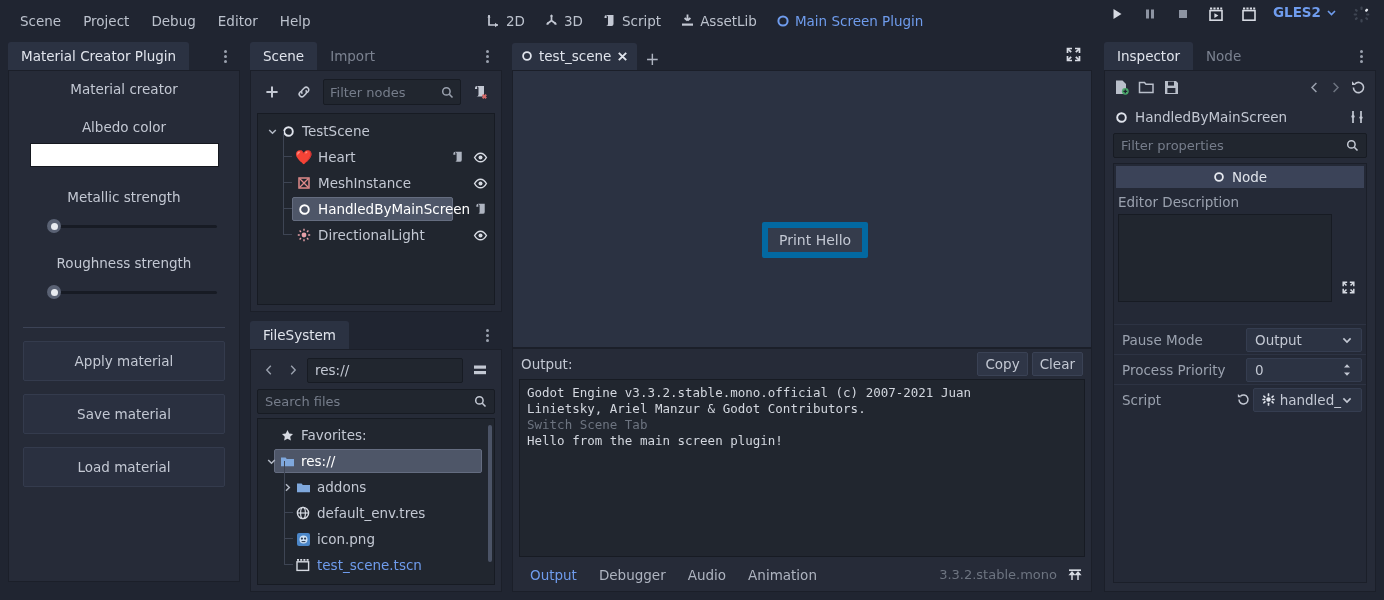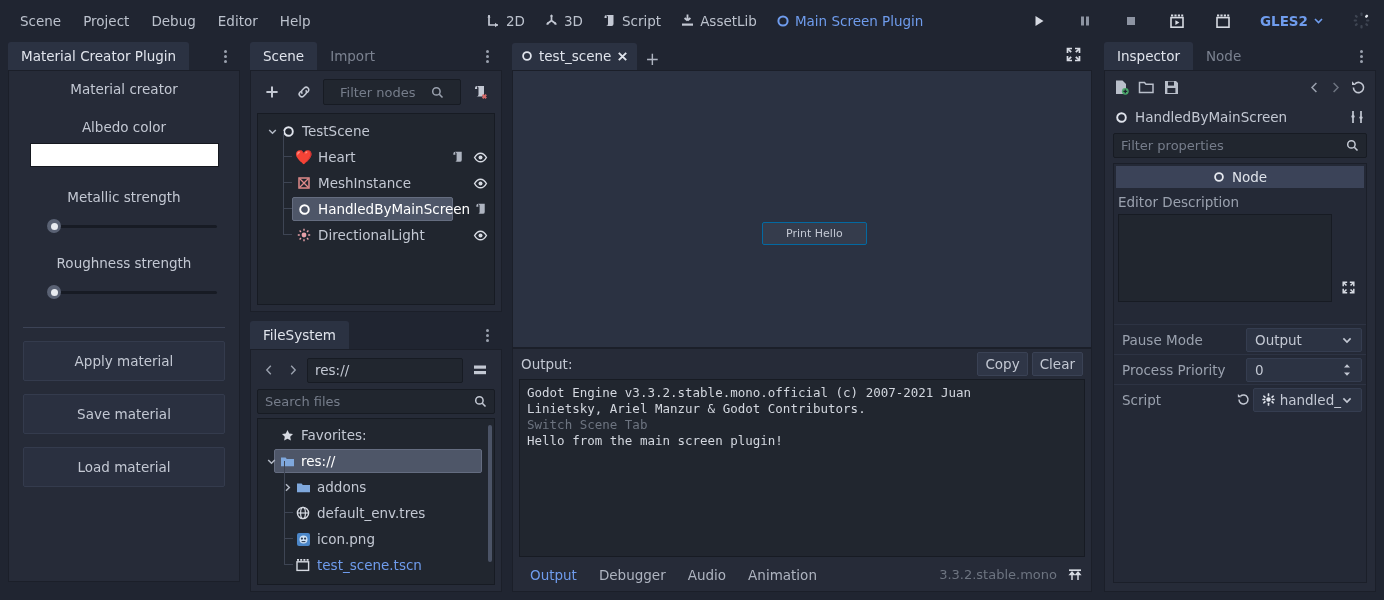--- a/index.html
+++ b/index.html
@@ -32,21 +32,21 @@
   .mode-btn {
     display: flex; align-items: center; gap: 5px;
     padding: 5px 8px; border-radius: 3px; color: #bcc2cd; font-size: 13.5px;
     white-space: nowrap;
   }
   .mode-btn.active { color: #6f9ced; }
   .mode-btn svg { display: block; }
 
   .right-group {
     position: absolute; right: 8px; top: 0; height: 41px;
-    display: flex; align-items: center; gap: 16px;
+    display: flex; align-items: flex-start; gap: 3px;
   }
   .pbtn {
     width: 30px; height: 28px; display: flex; align-items: center; justify-content: center;
     border-radius: 3px;
   }
   .gles {
     display: flex; align-items: center; gap: 5px; color: #6f9ced;
     font-weight: bold; font-size: 13.5px; padding: 4px 6px;
   }
 
@@ -103,21 +103,21 @@
     position: absolute; left: 0; top: 29px; width: 252px; height: 242px;
     background: #262b38; border: 1px solid #1b1f29;
   }
   .scene-toolbar { display: flex; align-items: center; gap: 6px; padding: 8px 8px 0 8px; }
   .ibtn {
     width: 26px; height: 26px; display: flex; align-items: center; justify-content: center;
     border-radius: 3px; color: #c3c8d3;
   }
   .filterbox {
     flex: 1; height: 26px; background: #21262f; border: 1px solid #171b23;
-    display: flex; align-items: center; padding: 0 16px; border-radius: 2px;
+    display: flex; align-items: center; padding: 0 6px; border-radius: 2px;
     color: #767d8b; font-size: 13px;
   }
   .filterbox .ph { flex: 1; }
   .treebox {
     position: absolute; left: 6px; top: 42px; right: 6px; bottom: 6px;
     background: #21262f; border: 1px solid #171b23; overflow: hidden;
     padding-top: 4px;
   }
   .trow {
     display: flex; align-items: center; height: 26px; padding-right: 6px;
@@ -168,22 +168,22 @@
     padding: 5px 9px 6px 9px; background: #2b3242; color: #e0e4ec;
     font-size: 13.5px; border-radius: 3px 3px 0 0;
   }
   .vtab-add { padding: 4px 8px; color: #aeb4c0; font-size: 17px; line-height: 14px; }
   .viewport {
     position: absolute; left: 0; top: 29px; width: 580px; height: 278px;
     background: #2b3242; border: 1px solid #1b1f29;
   }
   .print-hello {
     position: absolute; left: 249px; top: 151px;
-    padding: 4px 23px; background: #353c4c;
-    border: 1px solid #0369a1; color: #c3c8d3; font-size: 11px; border-radius: 2px;
+    padding: 4px 11px; background: #353c4c;
+    border: 6px solid #0369a1; color: #c3c8d3; font-size: 14px; border-radius: 2px;
   }
   .vp-expand { position: absolute; right: 10px; top: -23px; color: #c3c8d3; }
 
   .outputpanel {
     position: absolute; left: 0; top: 307px; width: 580px; height: 244px;
     background: #262b38; border: 1px solid #1b1f29;
   }
   .out-head { display: flex; align-items: center; height: 30px; padding: 0 8px; }
   .out-title { color: #c3c8d3; font-size: 13.5px; }
   .out-btns { margin-left: auto; display: flex; gap: 4px; }

